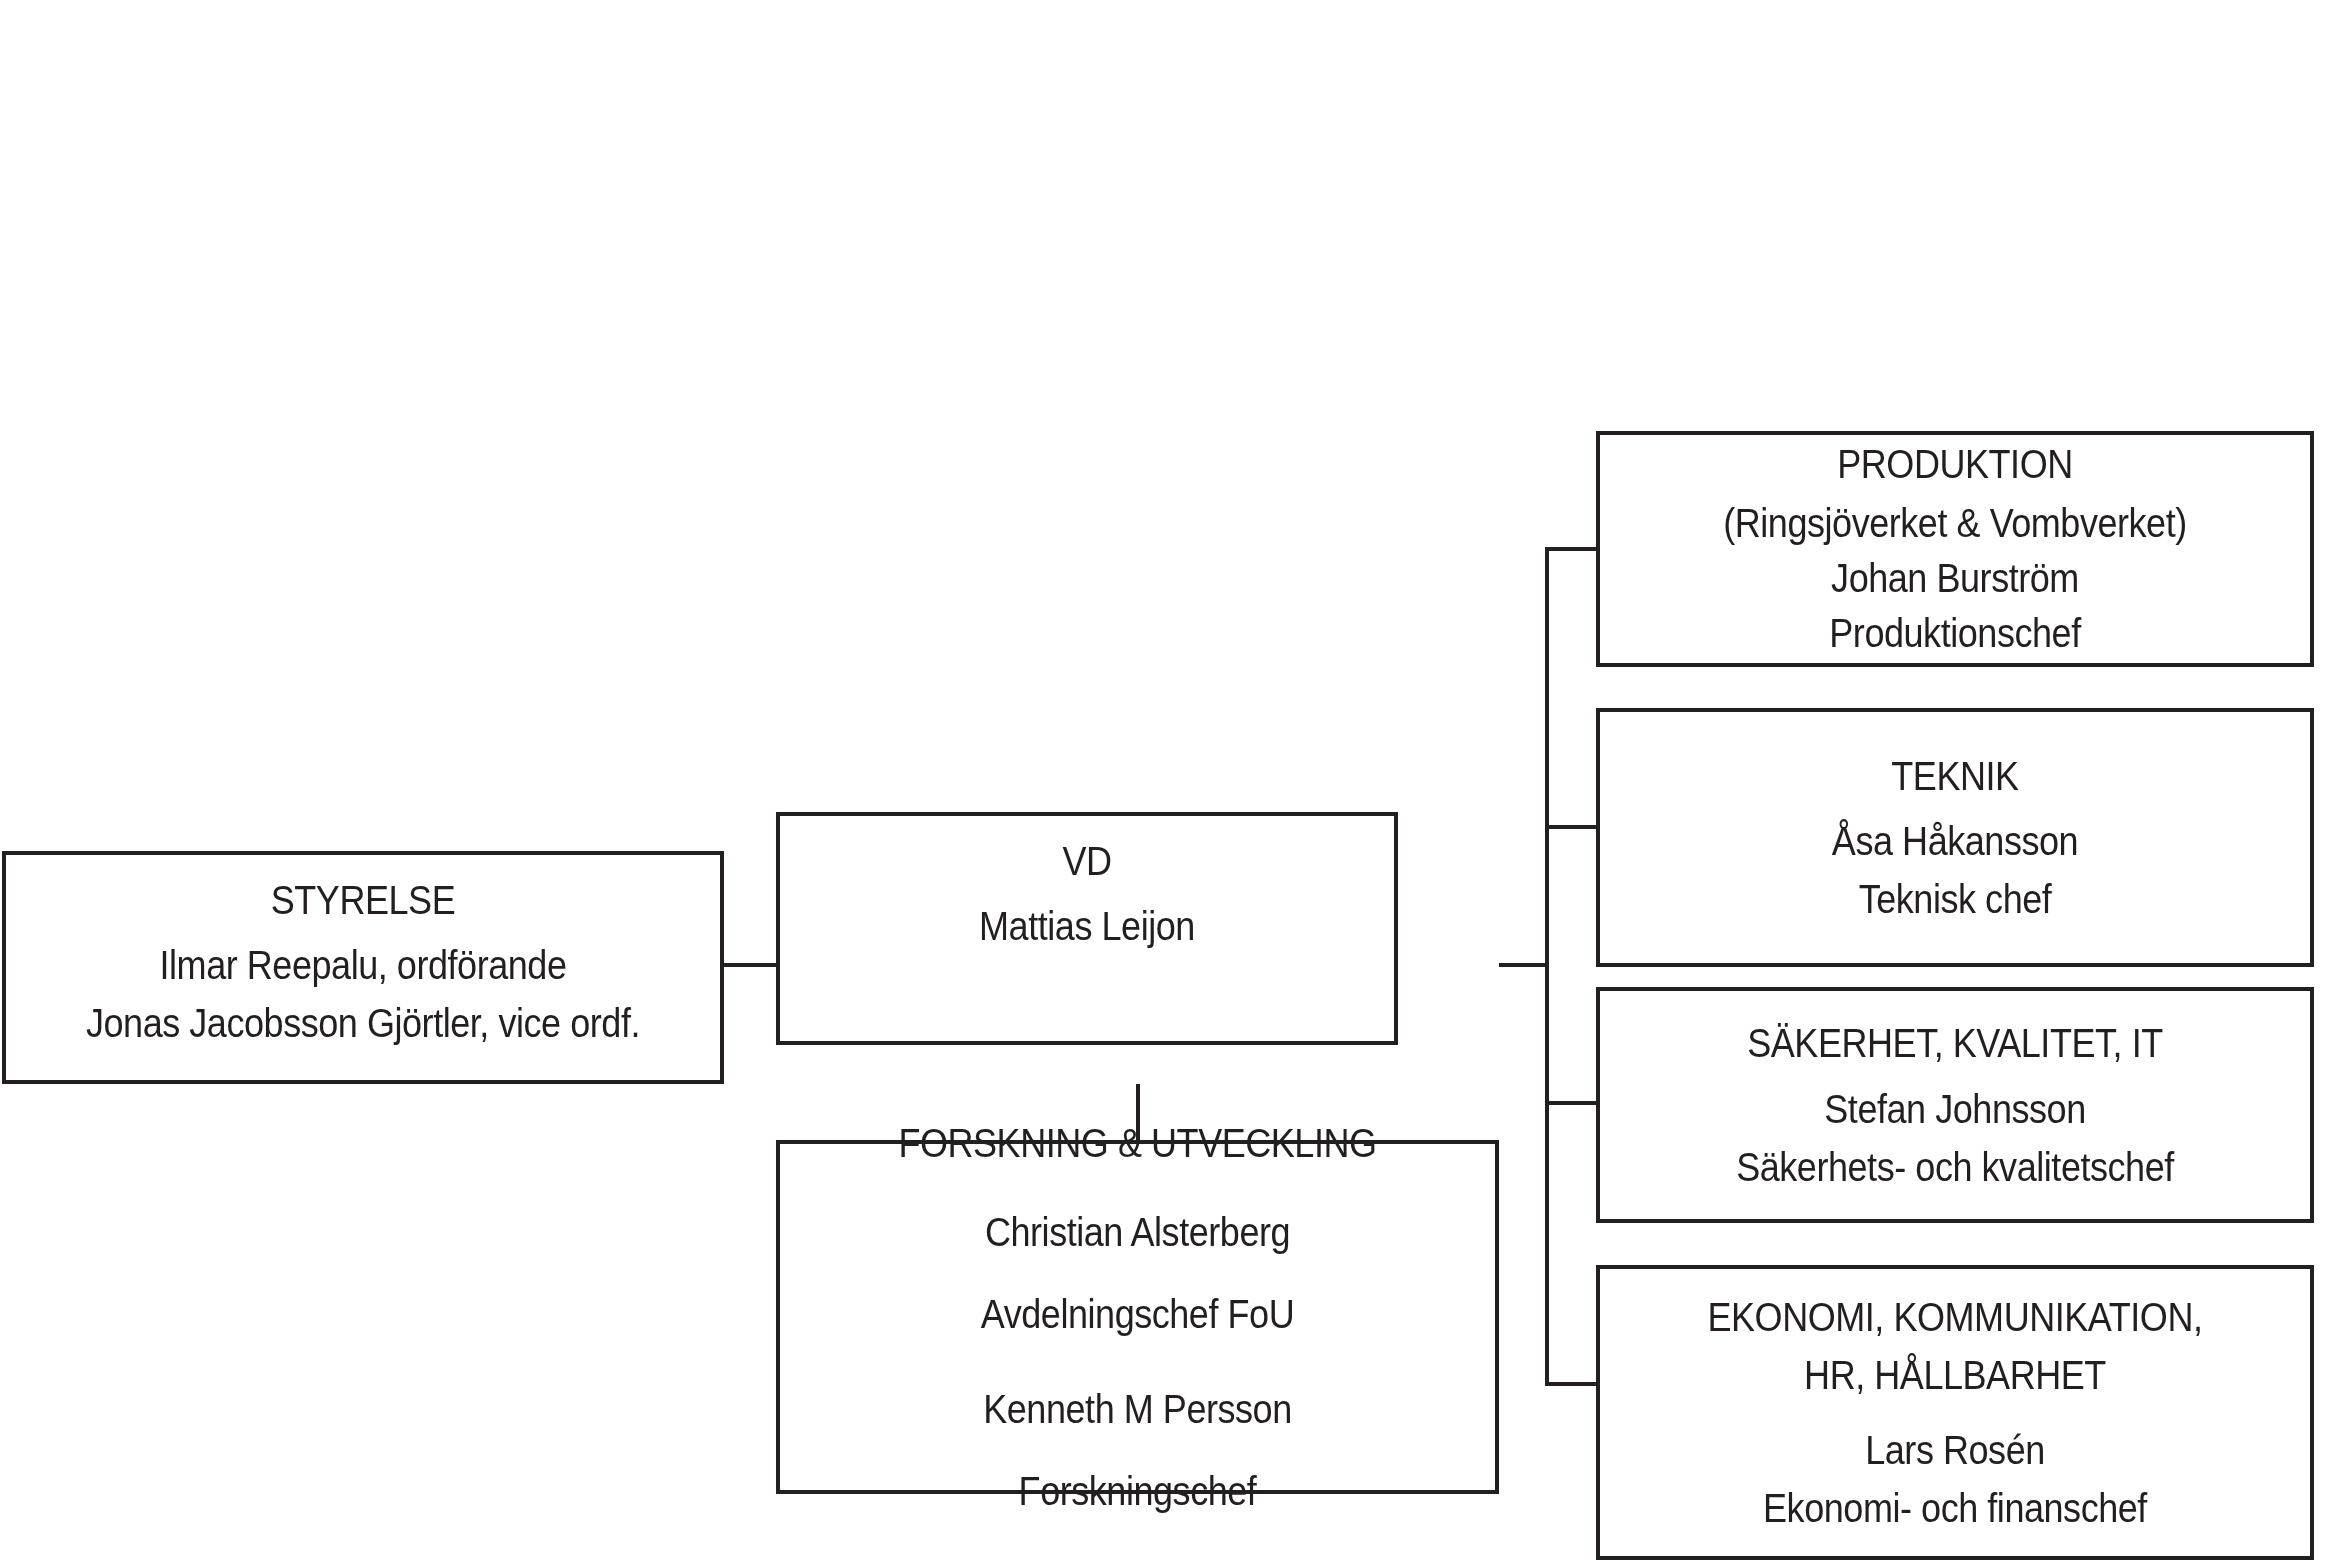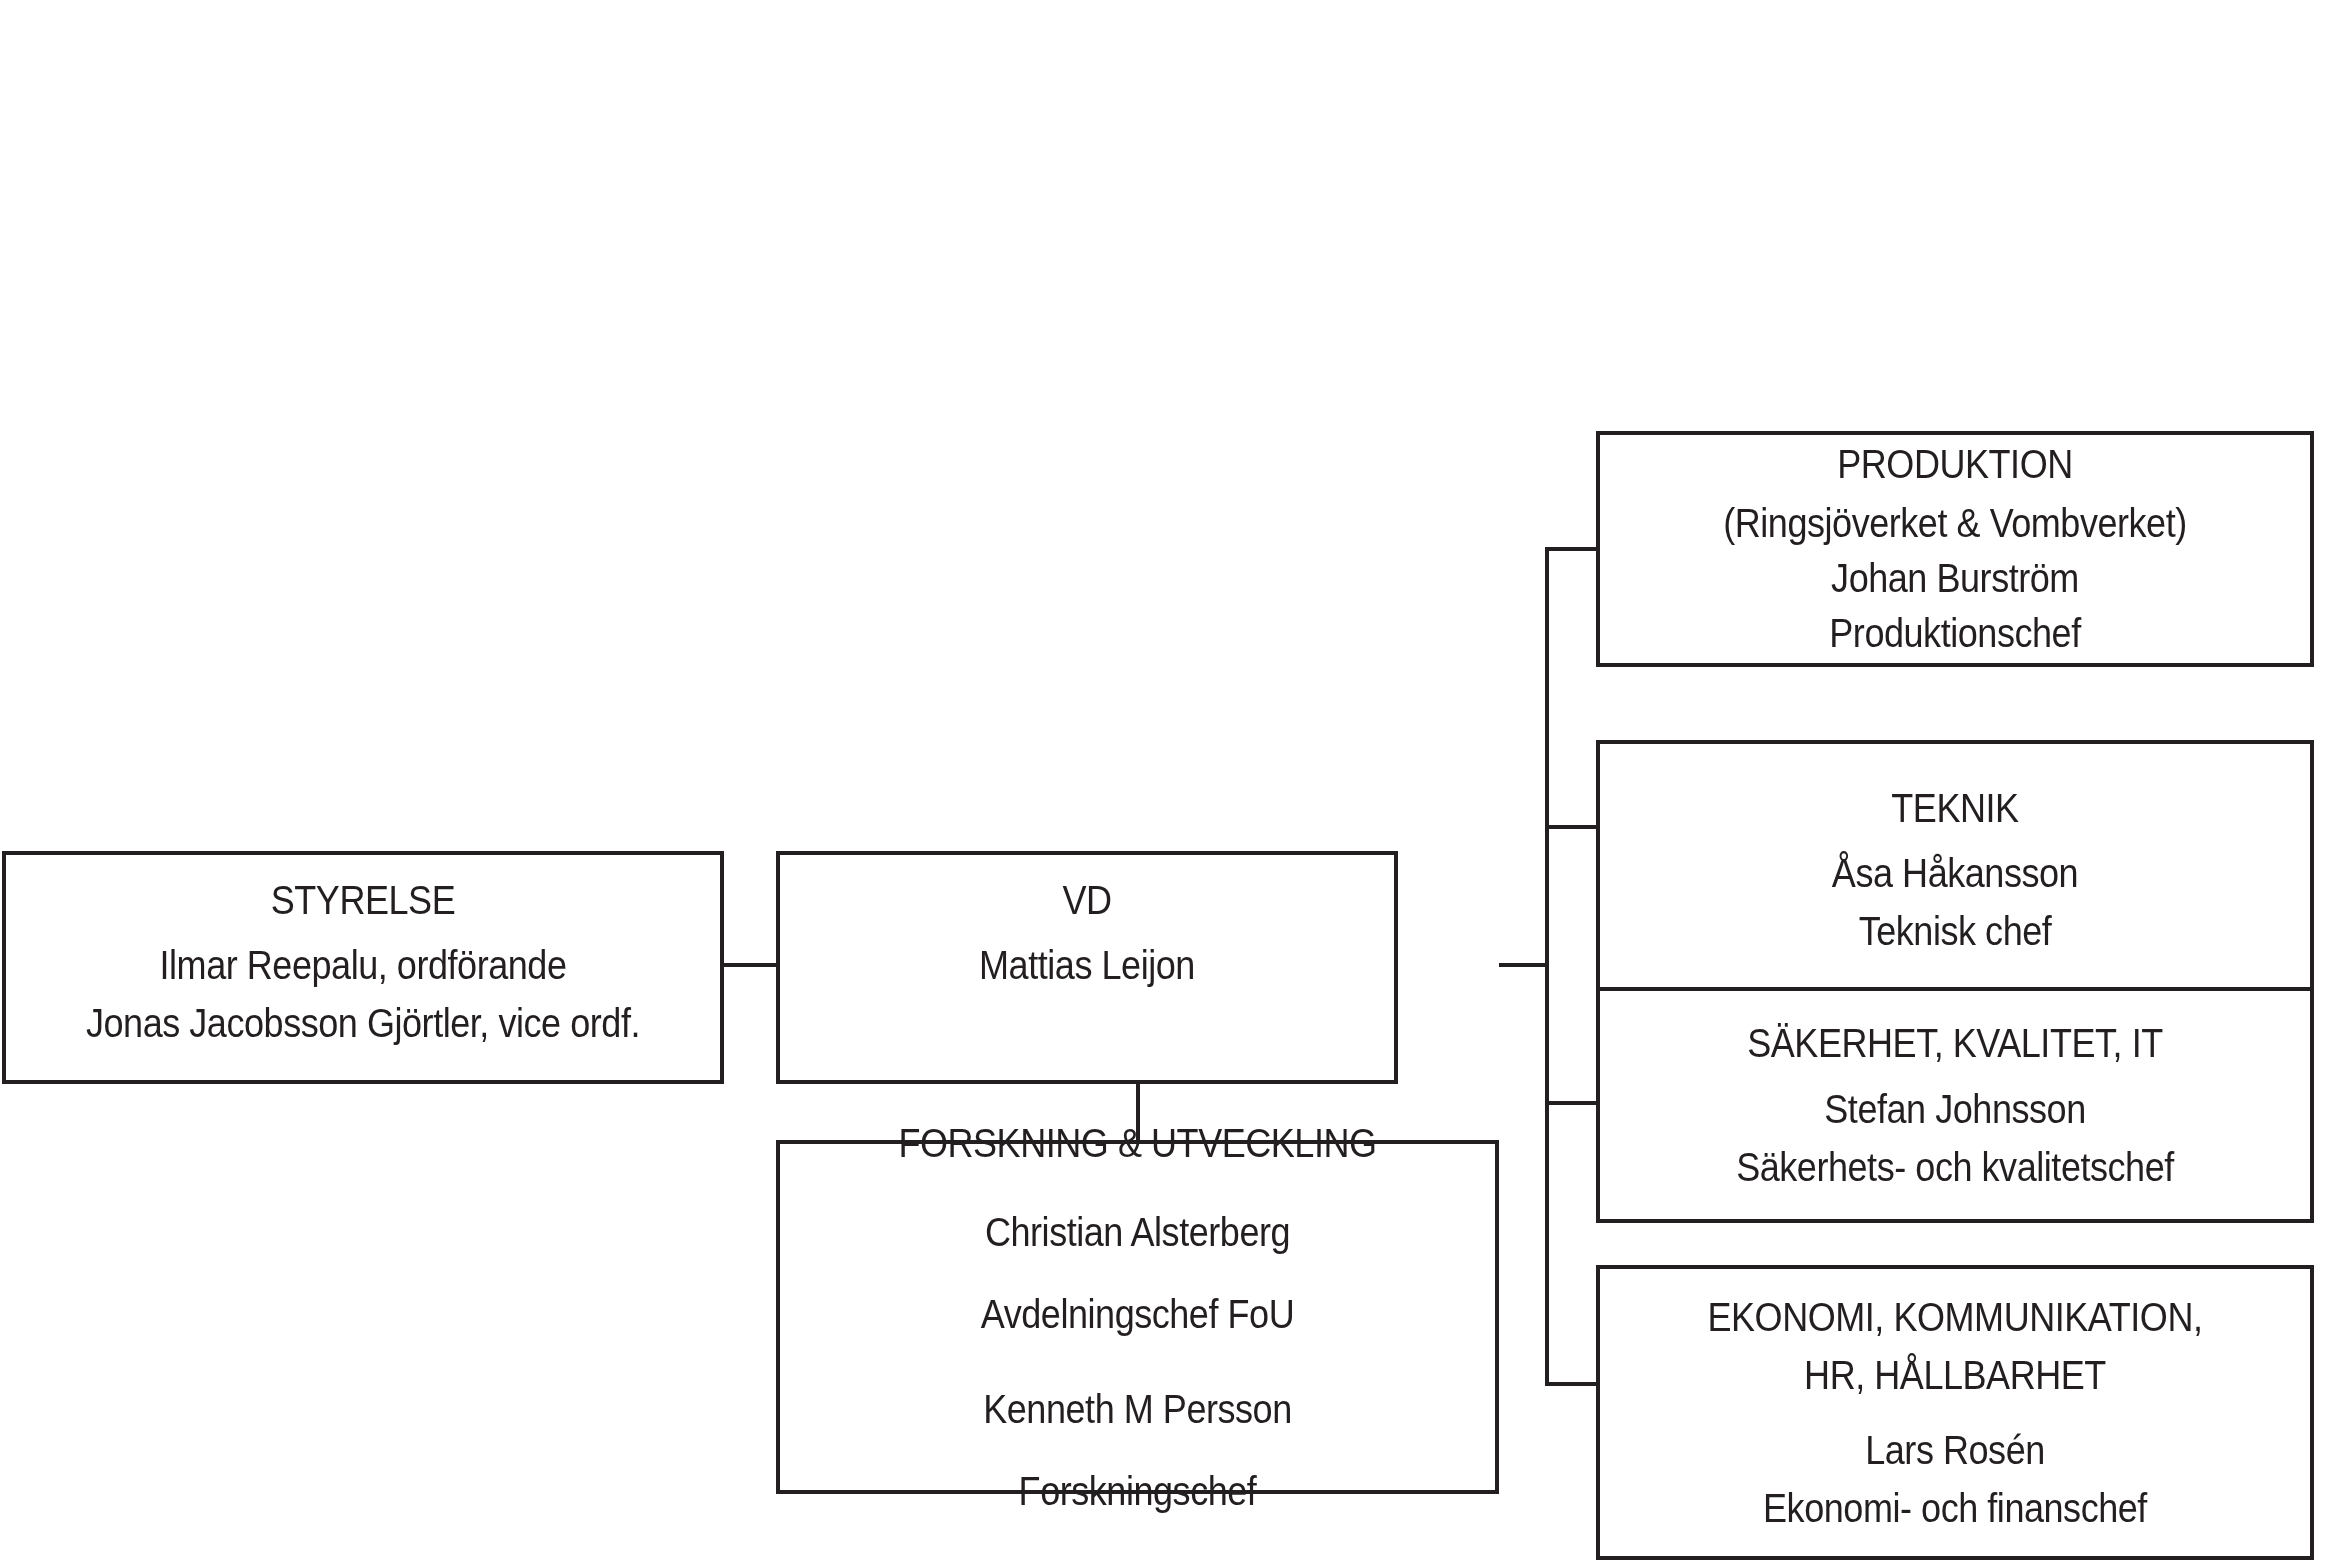--- a/index.html
+++ b/index.html
@@ -47,41 +47,41 @@
 <body>
 
 <div class="canvas">
 
   <div class="box top-align" style="left:1.8px; top:851px; width:722px; height:233px;">
     <div class="line title">STYRELSE</div>
     <div class="line">Ilmar Reepalu, ordförande</div>
     <div class="line">Jonas Jacobsson Gjörtler, vice ordf.</div>
   </div>
 
-  <div class="box top-align" style="left:776px; top:851px; width:622px; height:233px;">
+  <div class="box top-align" style="left:776px; top:812px; width:622px; height:233px;">
     <div class="line title">VD</div>
     <div class="line">Mattias Leijon</div>
   </div>
 
   <div class="box" style="left:776px; top:1140px; width:723px; height:354px;gap:24px;">
     <div class="line title">FORSKNING &amp; UTVECKLING</div>
     <div class="line">Christian Alsterberg</div>
     <div class="line">Avdelningschef FoU</div>
     <div class="line group-gap">Kenneth M Persson</div>
     <div class="line">Forskningschef</div>
   </div>
 
   <div class="box tight" style="left:1596px; top:431px; width:718px; height:236px;">
     <div class="line title">PRODUKTION</div>
     <div class="line">(Ringsjöverket &amp; Vombverket)</div>
     <div class="line">Johan Burström</div>
     <div class="line">Produktionschef</div>
   </div>
 
-  <div class="box" style="left:1596px; top:708px; width:718px; height:259px;margin-top:32px;">
+  <div class="box" style="left:1596px; top:708px; width:718px; height:259px;">
     <div class="line title">TEKNIK</div>
     <div class="line">Åsa Håkansson</div>
     <div class="line">Teknisk chef</div>
   </div>
 
   <div class="box" style="left:1596px; top:987px; width:718px; height:236px;">
     <div class="line title">SÄKERHET, KVALITET, IT</div>
     <div class="line">Stefan Johnsson</div>
     <div class="line">Säkerhets- och kvalitetschef</div>
   </div>

